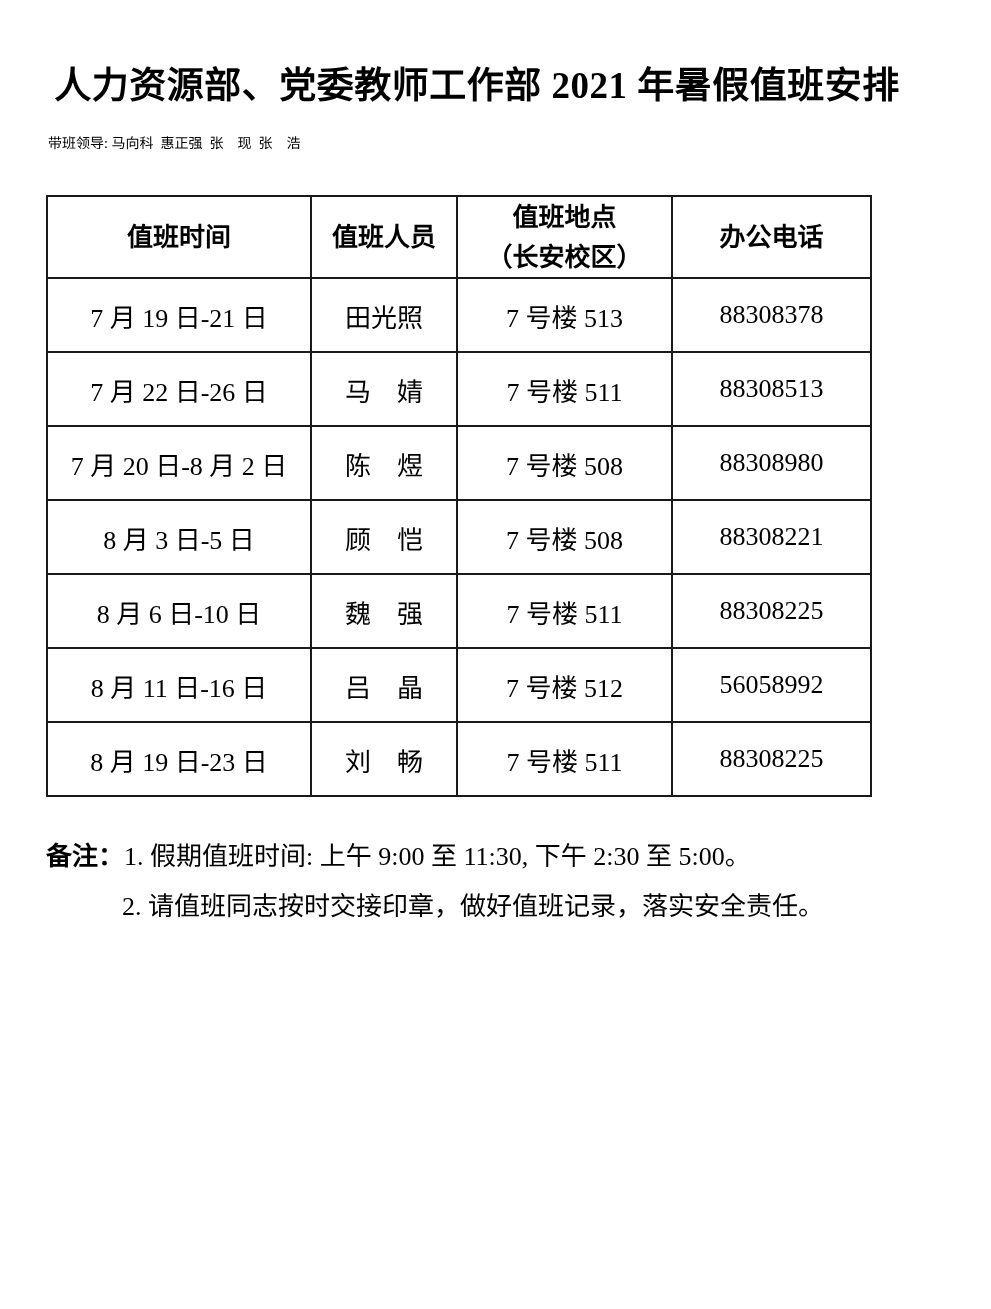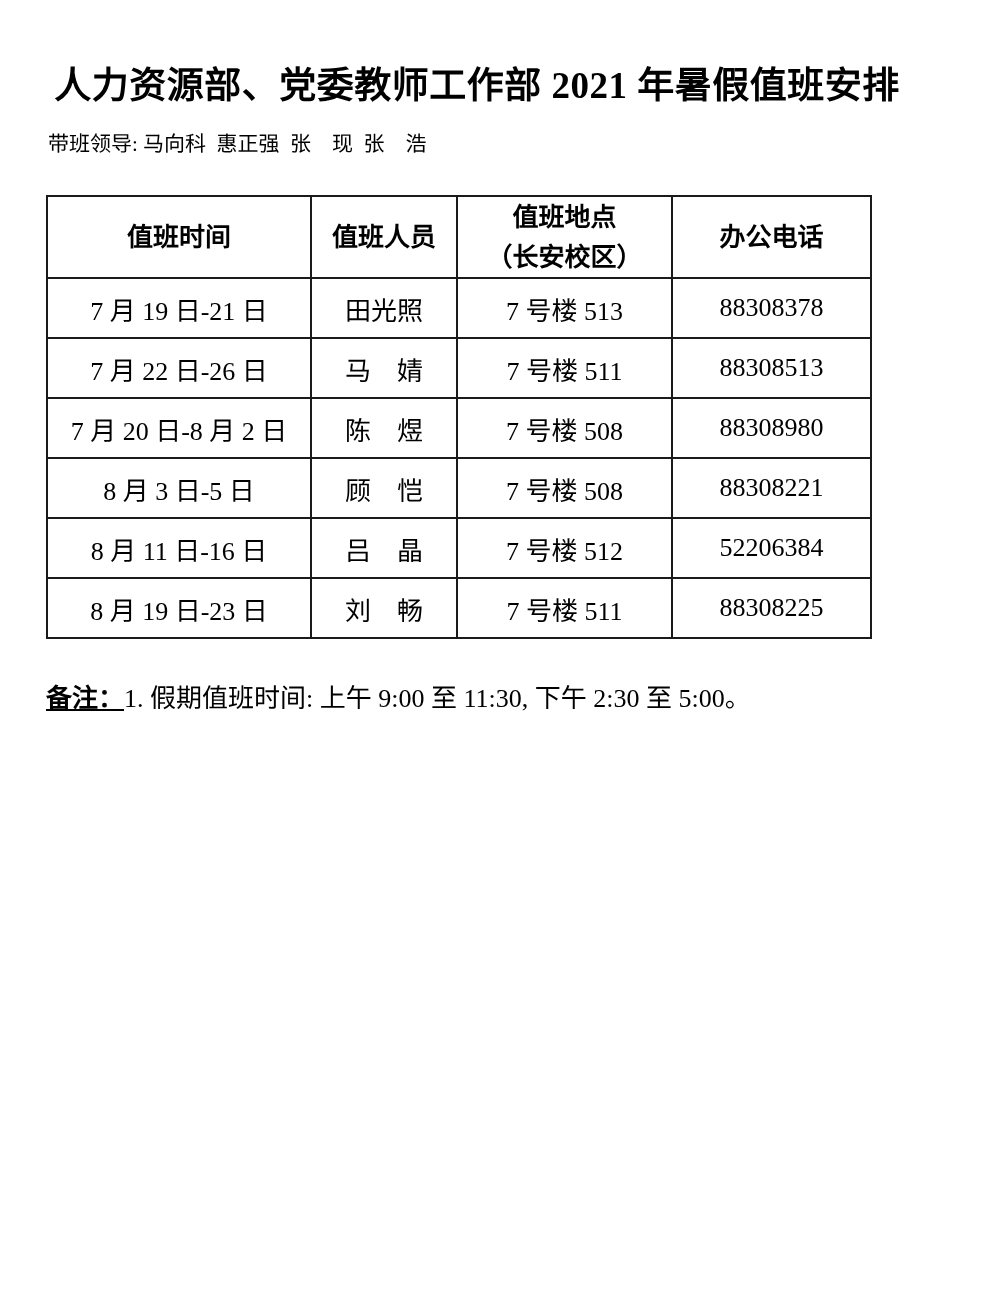--- a/index.html
+++ b/index.html
@@ -25,21 +25,21 @@
     font-size: 37px;
     font-weight: bold;
     line-height: 52px;
     text-align: center;
     letter-spacing: 0.5px;
     font-family: "Liberation Serif", "DejaVu Serif", serif;
     white-space: nowrap;
   }
   .leaders-line {
     margin: 17px 0 0 2px;
-    font-size: 21px;
+    font-size: 14px;
     line-height: 30px;
     white-space: pre;
   }
   table.duty-table {
     border-collapse: collapse;
     table-layout: fixed;
     width: 824px;
     margin-top: 36px;
   }
   .duty-table col.c1 { width: 264px; }
@@ -47,41 +47,40 @@
   .duty-table col.c3 { width: 215px; }
   .duty-table col.c4 { width: 199px; }
   .duty-table th, .duty-table td {
     border: 2px solid #1a1a1a;
     text-align: center;
     vertical-align: middle;
     padding: 0;
     overflow: hidden;
   }
   .duty-table thead tr { height: 76px; }
-  .duty-table tbody tr { height: 60px; }
+  .duty-table tbody tr { height: 74px; }
   .duty-table th {
     font-family: "Liberation Sans", "DejaVu Sans", sans-serif;
     font-weight: 600;
     font-size: 26px;
     line-height: 40px;
   }
   .duty-table td {
     font-size: 26px;
     white-space: pre;
   }
   .notes {
     margin-top: 34px;
     font-size: 26px;
     line-height: 50px;
   }
   .note-row1 { white-space: pre; }
   .note-label {
     font-weight: bold;
     font-family: "Liberation Sans", "DejaVu Sans", sans-serif;
-    text-decoration: underline;
   }
   .note-row2 {
     padding-left: 76px;
     white-space: pre;
   }
 </style>
 </head>
 <body>
 
 <div class="page">
@@ -127,31 +126,38 @@
         <td>7 号楼 508</td>
         <td>88308980</td>
       </tr>
       <tr>
         <td>8 月 3 日-5 日</td>
         <td>顾　恺</td>
         <td>7 号楼 508</td>
         <td>88308221</td>
       </tr>
       <tr>
+        <td>8 月 6 日-10 日</td>
+        <td>魏　强</td>
+        <td>7 号楼 511</td>
+        <td>88308225</td>
+      </tr>
+      <tr>
         <td>8 月 11 日-16 日</td>
         <td>吕　晶</td>
         <td>7 号楼 512</td>
-        <td>52206384</td>
+        <td>56058992</td>
       </tr>
       <tr>
         <td>8 月 19 日-23 日</td>
         <td>刘　畅</td>
         <td>7 号楼 511</td>
         <td>88308225</td>
       </tr>
     </tbody>
   </table>
 
   <div class="notes">
     <div class="note-row1"><span class="note-label">备注：</span><span>1. 假期值班时间: 上午 9:00 至 11:30, 下午 2:30 至 5:00。</span></div>
+    <div class="note-row2">2. 请值班同志按时交接印章，做好值班记录，落实安全责任。</div>
   </div>
 
 </div>
 
 </body></html>

